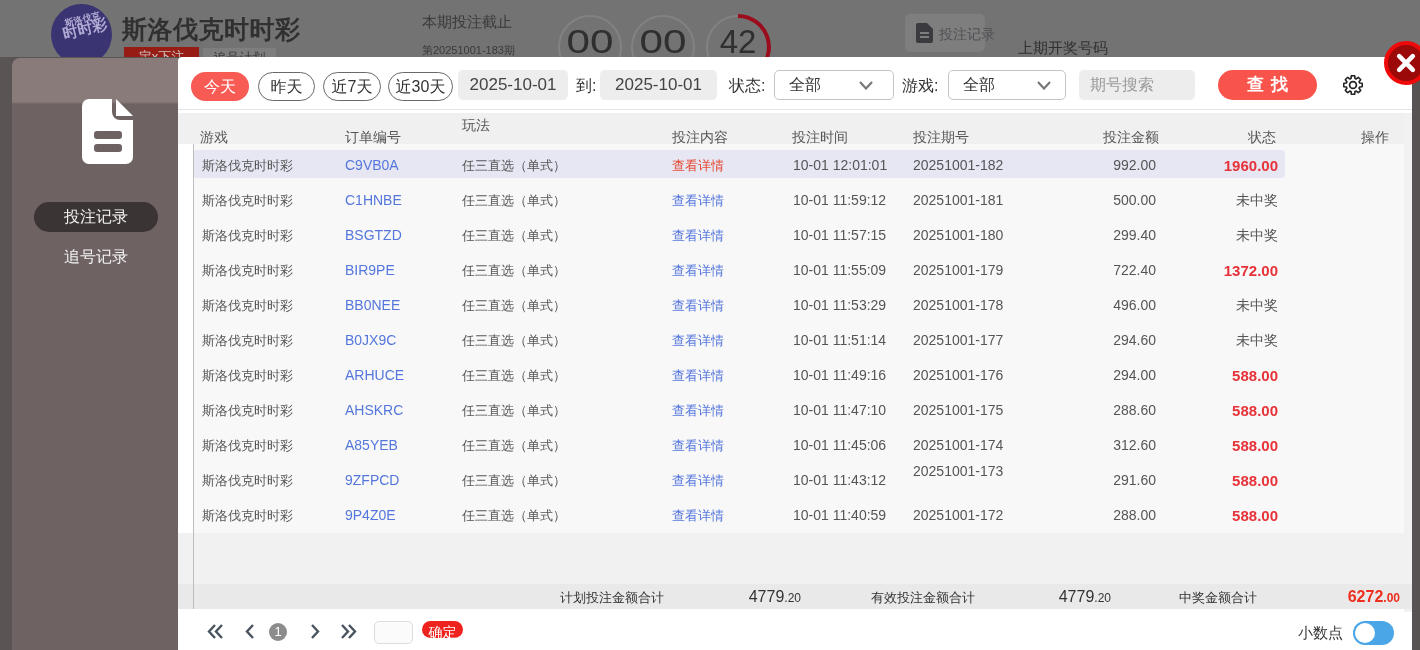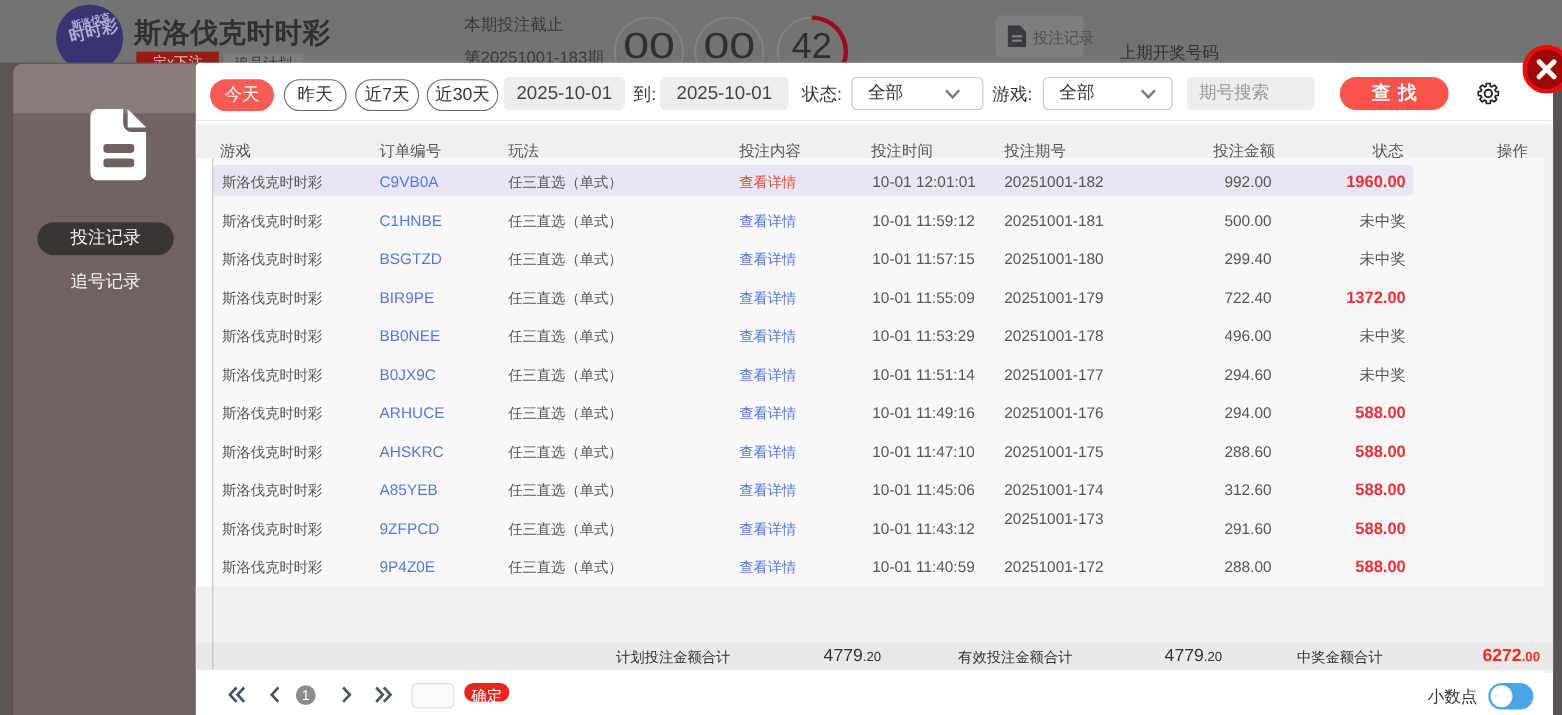--- a/index.html
+++ b/index.html
@@ -15,21 +15,21 @@
   <div class="abs" style="left:51px;top:4px;width:61px;height:61px;border-radius:50%;background:#3a3472;overflow:hidden;">
     <div class="abs" style="left:8px;top:10px;width:50px;color:#b0abd4;font-size:9px;font-weight:bold;transform:rotate(-14deg);text-align:center;line-height:10px;">斯洛伐克<br><span style="font-size:15px;">时时彩</span></div>
   </div>
 
   <div class="abs" style="left:122px;top:13px;font-size:25px;font-weight:bold;color:#303030;letter-spacing:0.5px;">斯洛伐克时时彩</div>
 
   <div class="abs" style="left:124px;top:47px;width:75px;height:20px;background:#971c14;color:#c9c9c9;font-size:13px;text-align:center;line-height:20px;">定x下注</div>
   <div class="abs" style="left:203px;top:48px;width:73px;height:19px;background:#7e7e7e;color:#3a3a3a;font-size:13px;text-align:center;line-height:19px;">追号计划</div>
 
   <div class="abs" style="left:422px;top:13px;font-size:15px;color:#3a3a3a;">本期投注截止</div>
-  <div class="abs" style="left:422px;top:43px;font-size:15px;color:#3a3a3a;">第20251001-183期</div>
+  <div class="abs" style="left:422px;top:43px;font-size:11px;color:#3a3a3a;">第20251001-183期</div>
 
   <svg class="abs" style="left:526px;top:13px;" width="280" height="44" viewBox="0 0 280 44">
     <circle cx="64" cy="34" r="31" fill="none" stroke="#828282" stroke-width="2"></circle>
     <circle cx="137" cy="34" r="31" fill="none" stroke="#828282" stroke-width="2"></circle>
     <circle cx="212" cy="34" r="31" fill="none" stroke="#828282" stroke-width="2"></circle>
     <path d="M 212 3 A 31 31 0 0 1 231.9 57.7" fill="none" stroke="#9b0c1c" stroke-width="4"></path>
     <text x="64" y="40" font-size="33" fill="#2f2f2f" text-anchor="middle" transform="translate(64,0) scale(1.28,1) translate(-64,0)">00</text>
     <text x="137" y="40" font-size="33" fill="#2f2f2f" text-anchor="middle" transform="translate(137,0) scale(1.28,1) translate(-137,0)">00</text>
     <text x="212" y="40" font-size="33" fill="#2f2f2f" text-anchor="middle">42</text>
   </svg>
@@ -83,21 +83,21 @@
       <path fill="none" stroke="#222" stroke-width="1.6" stroke-linejoin="round" d="M8.31 0.86 A9.3 9.3 0 0 1 11.69 0.86 L11.96 3.38 A6.9 6.9 0 0 1 13.29 3.94 L15.27 2.34 A9.3 9.3 0 0 1 17.66 4.73 L16.06 6.71 A6.9 6.9 0 0 1 16.62 8.04 L19.14 8.31 A9.3 9.3 0 0 1 19.14 11.69 L16.62 11.96 A6.9 6.9 0 0 1 16.06 13.29 L17.66 15.27 A9.3 9.3 0 0 1 15.27 17.66 L13.29 16.06 A6.9 6.9 0 0 1 11.96 16.62 L11.69 19.14 A9.3 9.3 0 0 1 8.31 19.14 L8.04 16.62 A6.9 6.9 0 0 1 6.71 16.06 L4.73 17.66 A9.3 9.3 0 0 1 2.34 15.27 L3.94 13.29 A6.9 6.9 0 0 1 3.38 11.96 L0.86 11.69 A9.3 9.3 0 0 1 0.86 8.31 L3.38 8.04 A6.9 6.9 0 0 1 3.94 6.71 L2.34 4.73 A9.3 9.3 0 0 1 4.73 2.34 L6.71 3.94 A6.9 6.9 0 0 1 8.04 3.38 Z"></path>
       <circle cx="10" cy="10" r="3.4" fill="none" stroke="#222" stroke-width="1.7"></circle>
     </svg>
 
   <div class="abs" style="left:0;top:52px;width:1234px;height:1px;background:#e4e4e4;"></div>
 
   <div class="abs" style="left:15px;top:87px;width:1px;height:465px;background:#bdbdbd;z-index:6;"></div>
   <div class="abs" id="thead" style="left:0px;top:56px;width:1234px;height:31px;background:#f0f0f0;"></div>
   <div class="abs hl" style="left:22px;top:72px;">游戏</div>
   <div class="abs hl" style="left:167px;top:72px;">订单编号</div>
-  <div class="abs hl" style="left:284px;top:72px;">玩法</div>
+  <div class="abs hl" style="left:284px;top:60px;">玩法</div>
   <div class="abs hl" style="left:494px;top:72px;">投注内容</div>
   <div class="abs hl" style="left:614px;top:72px;">投注时间</div>
   <div class="abs hl" style="left:735px;top:72px;">投注期号</div>
   <div class="abs hl" style="left:925px;top:72px;">投注金额</div>
   <div class="abs hl" style="left:1070px;top:72px;">状态</div>
   <div class="abs hl" style="left:1183px;top:72px;">操作</div>
 
   <div class="abs" style="left:16px;top:87px;width:1218px;height:389px;background:#f8f8f8;"></div>
   <div class="abs" style="left:0px;top:476px;width:1234px;height:51px;background:#f1f1f1;"></div>
   <div class="abs" id="rowhl" style="left:15px;top:93px;width:1092px;height:28px;background:#e7e7f4;border-radius:4px;"></div>

